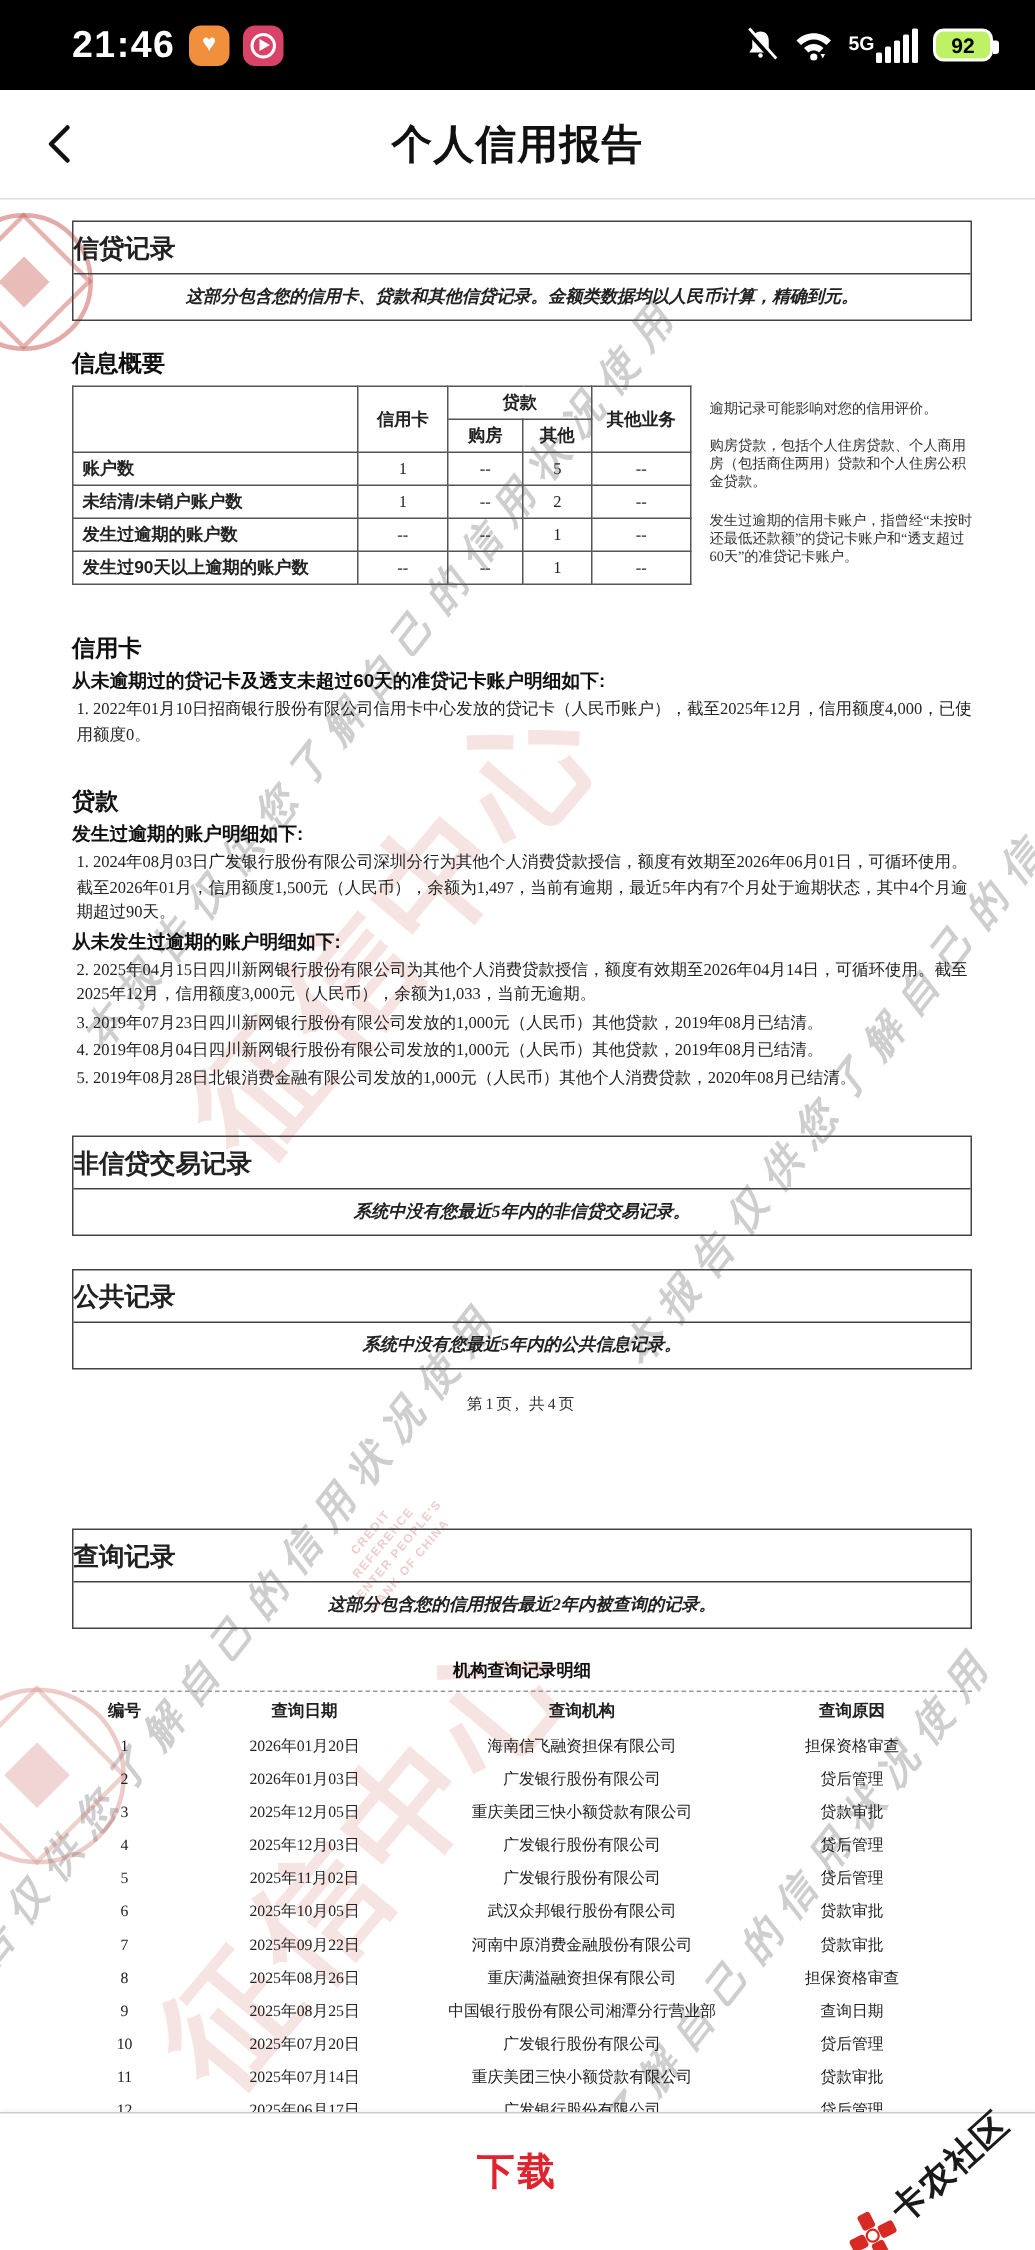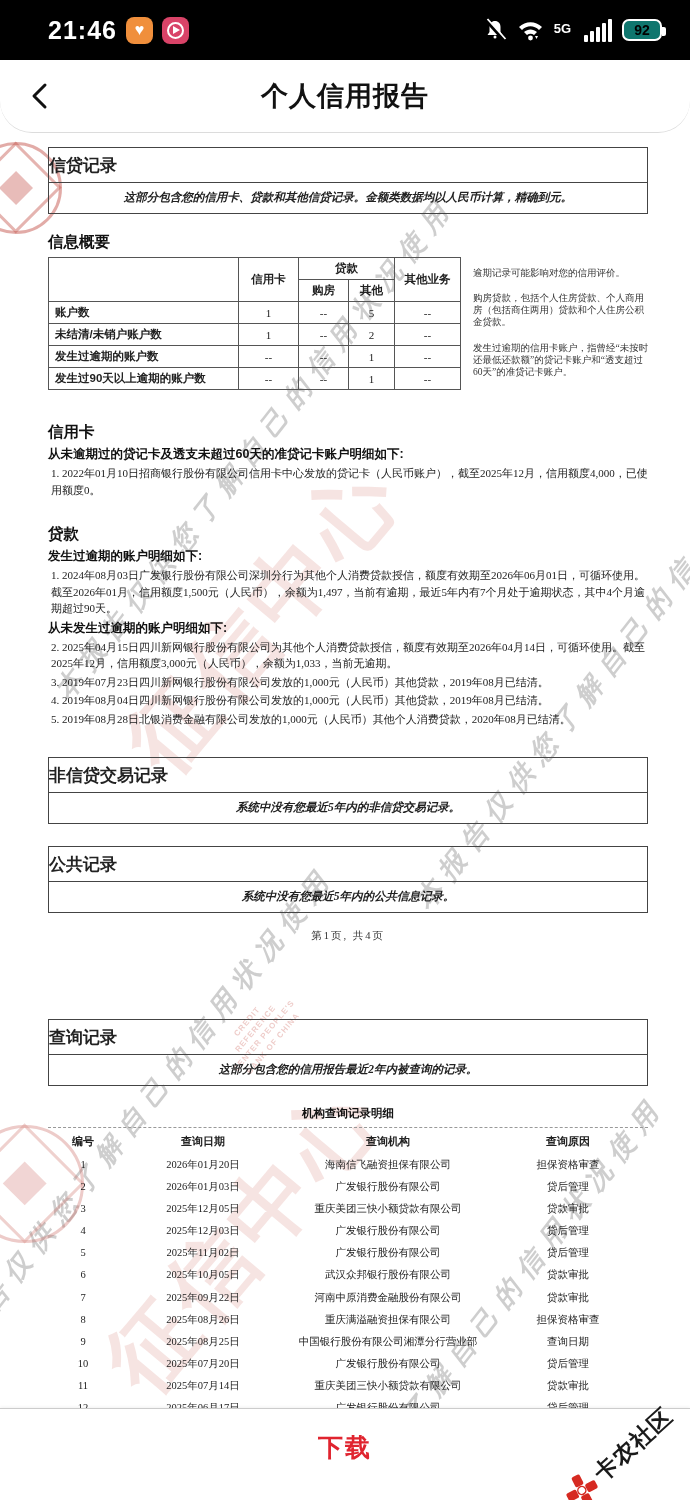--- a/index.html
+++ b/index.html
@@ -16,33 +16,33 @@
     padding:0 28px 0 48px; font-family:"Liberation Sans", sans-serif;
   }
   .sb-left { display:flex; align-items:center; gap:9px; }
   .sb-time { font-size:25px; font-weight:bold; letter-spacing:1px; }
   .app-chip { width:27px; height:27px; border-radius:8px; display:flex; align-items:center; justify-content:center; }
   .chip-heart { background:#f08f3c; color:#fff; font-size:16px; }
   .chip-play { background:#d94368; }
   .play-ring { width:17px; height:17px; border:2px solid #fff; border-radius:50%; display:flex; align-items:center; justify-content:center; }
   .play-tri { width:0; height:0; border-left:7px solid #fff; border-top:4px solid transparent; border-bottom:4px solid transparent; margin-left:2px; }
   .sb-right { display:flex; align-items:center; gap:10px; }
-  .sig-wrap { display:flex; align-items:flex-end; gap:12px; }
+  .sig-wrap { display:flex; align-items:flex-end; gap:0; }
   .sig-5g { font-size:13px; font-weight:bold; margin-right:1px; transform:translateY(-6px); }
   .bars { display:flex; align-items:flex-end; gap:2px; }
   .bar { width:4px; background:#fff; border-radius:1px; }
   .battery { position:relative; width:40px; height:22px; border:2px solid #fff; border-radius:7px;
-    background:#0f766e; color:#000; font-size:14px; font-weight:bold;
+    background:#bef264; color:#000; font-size:14px; font-weight:bold;
     display:flex; align-items:center; justify-content:center; }
   .battery-nub { position:absolute; right:-6px; top:6px; width:4px; height:9px; background:#fff; border-radius:0 2px 2px 0; }
   
   .nav {
     position:relative; z-index:5; height:73px; background:#fff;
     display:flex; align-items:center; justify-content:center;
-    border-bottom:1px solid #dcdcdc; font-family:"Liberation Sans", sans-serif;border-radius:32px;
+    border-bottom:1px solid #dcdcdc; font-family:"Liberation Sans", sans-serif;
   }
   .nav-title { font-size:27px; font-weight:bold; color:#111; letter-spacing:1px; }
   .back-btn { position:absolute; left:22px; top:18px; width:36px; height:36px; display:flex; align-items:center; justify-content:center; cursor:pointer; }
   
   .doc { position:relative; z-index:1; padding:0 42px 0 48px; }
   .box { border:1px solid #444; margin-top:14px; }
   .box-title { font-family:"Liberation Sans", sans-serif; font-weight:bold; font-size:17px; padding:6px 0 5px; color:#222; }
   .box-divider { border-top:1px solid #444; }
   .box-sub { text-align:center; font-style:italic; font-weight:bold; font-size:11.5px; padding:7px 10px 8px; color:#222; }
   .h2 { font-family:"Liberation Sans", sans-serif; font-weight:bold; font-size:15.5px; color:#111; }

